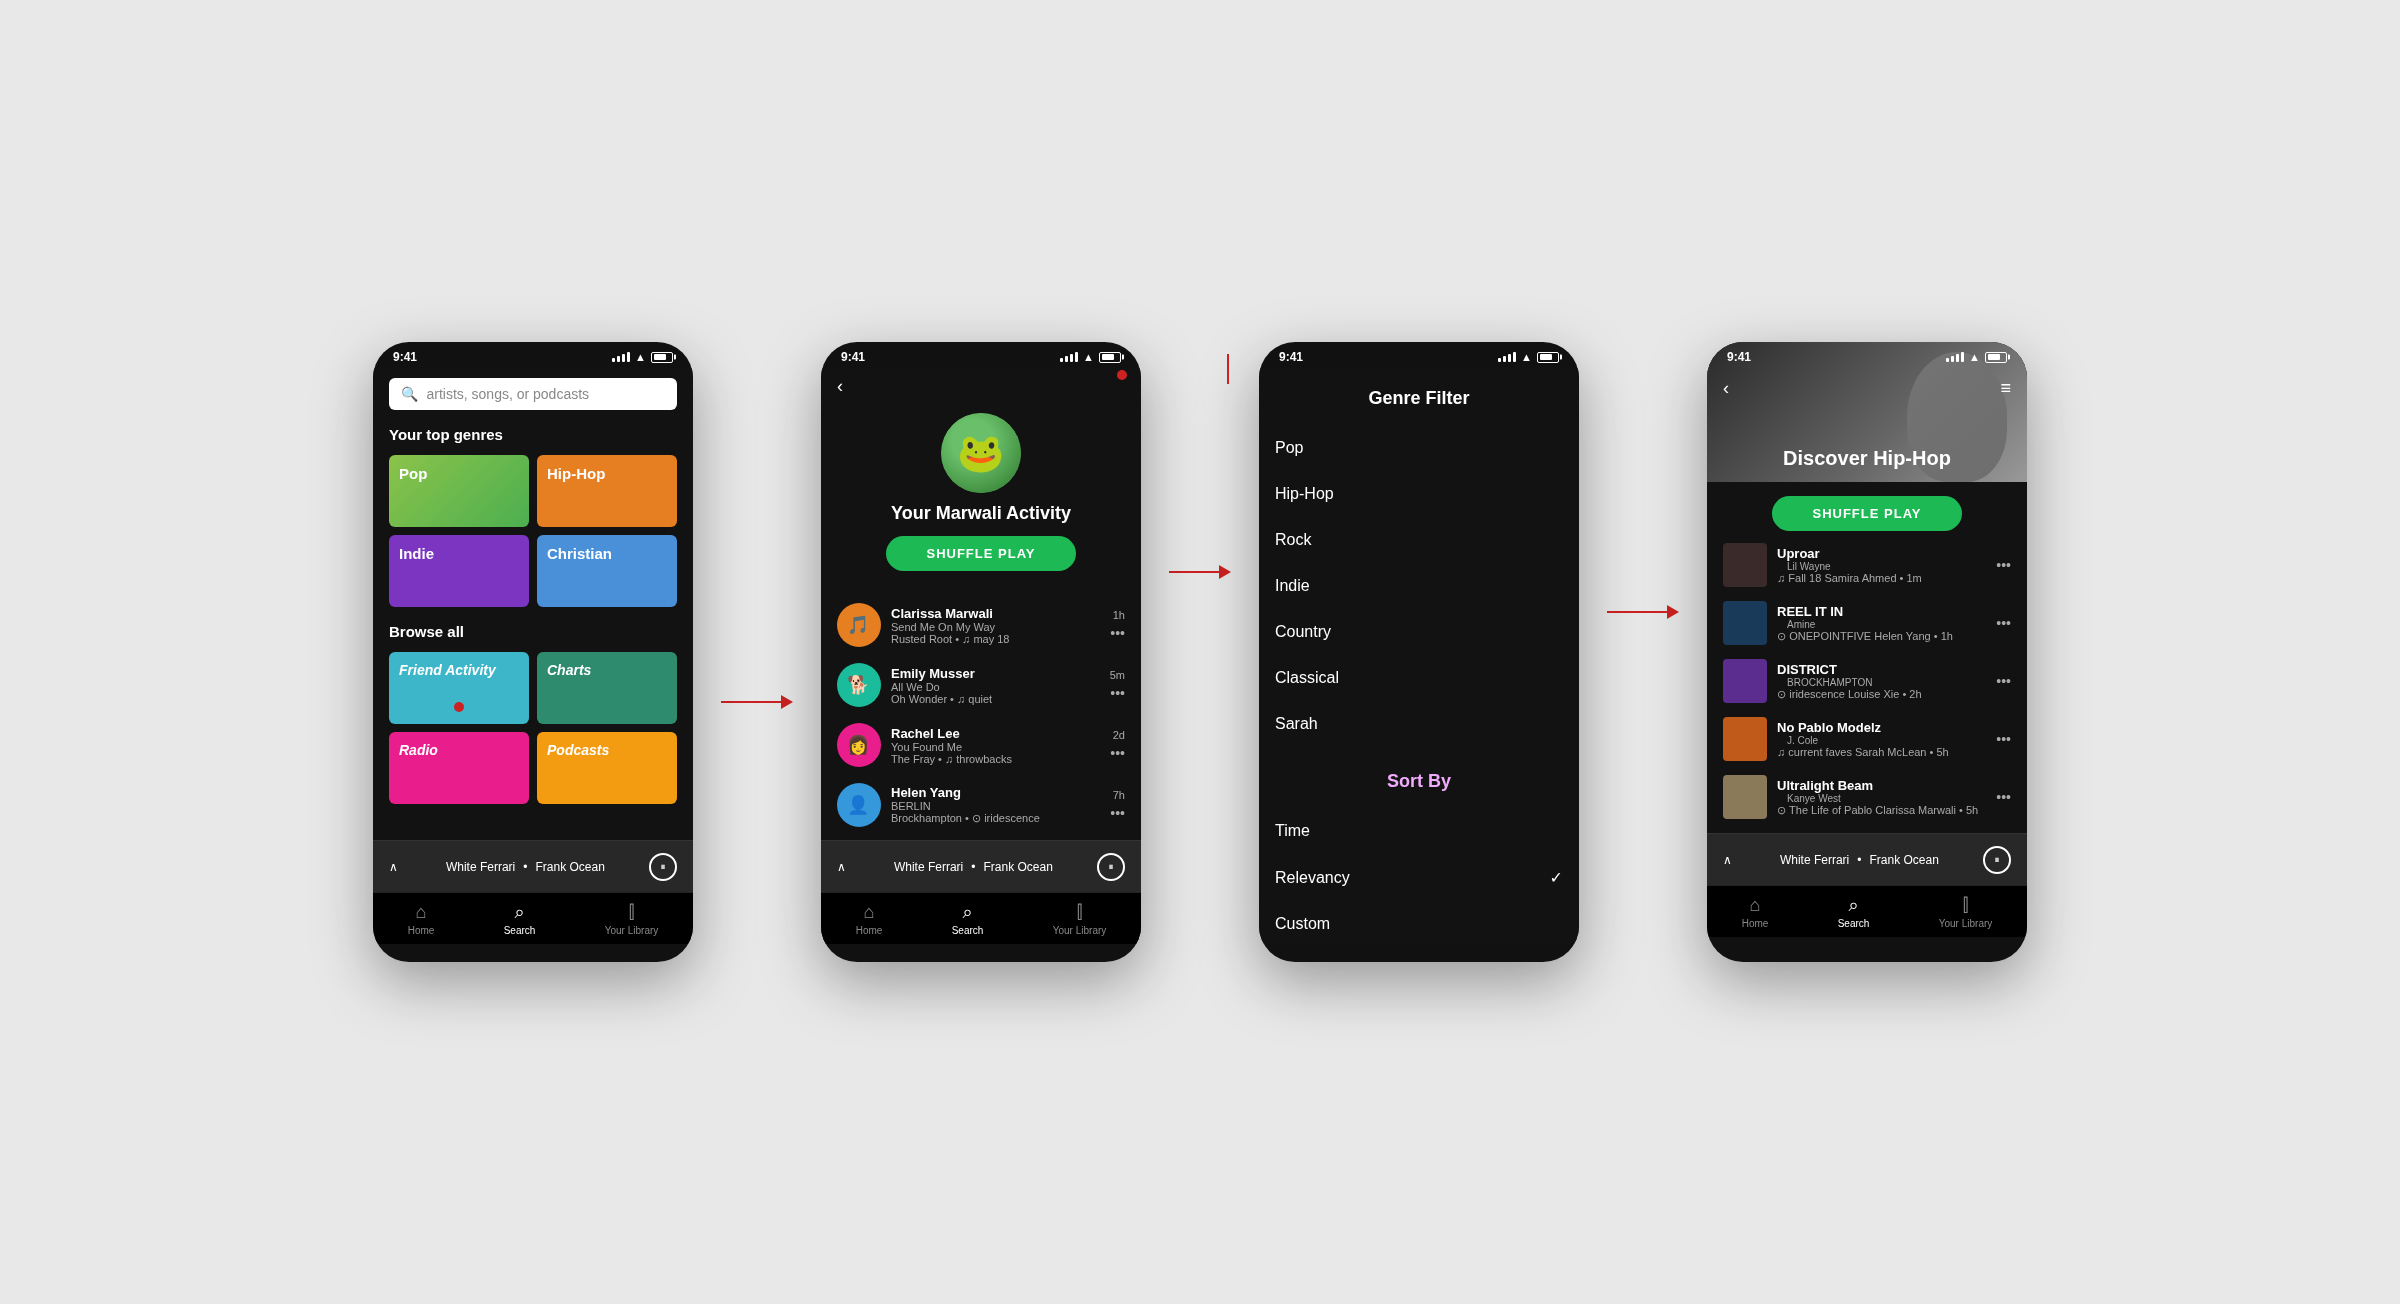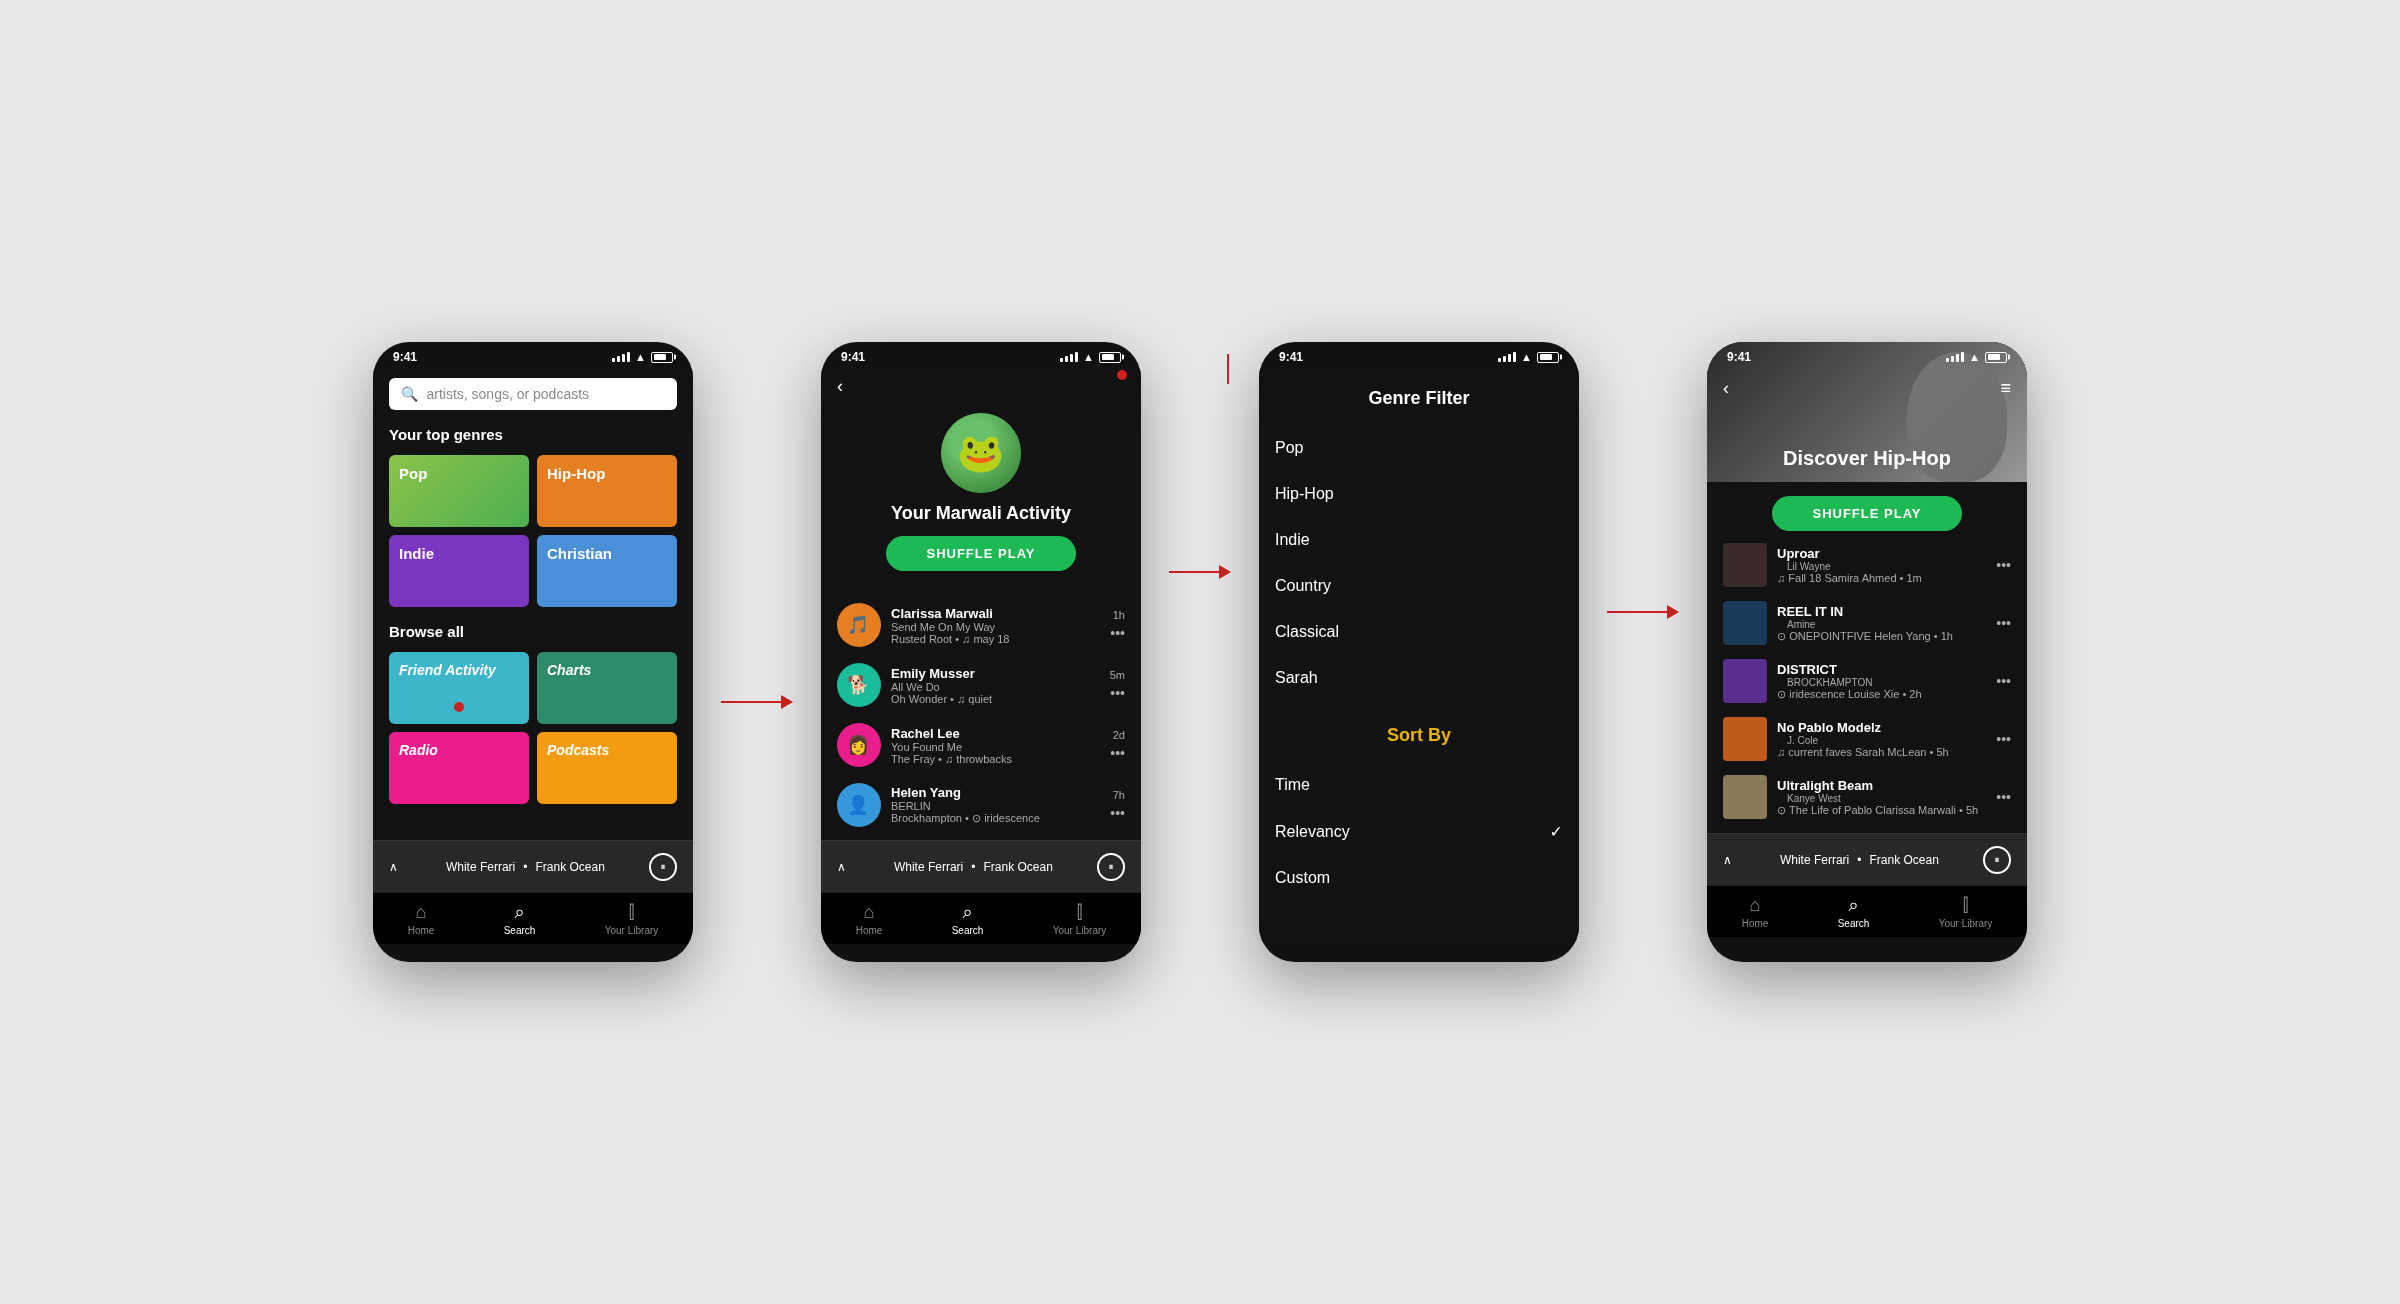--- a/index.html
+++ b/index.html
@@ -203,21 +203,21 @@
     .filter-item {
       padding: 14px 0;
       color: white;
       font-size: 16px;
       border-bottom: none;
       display: flex;
       justify-content: space-between;
       align-items: center;
     }
     .check-mark { color: white; font-size: 16px; }
-    .sort-section-title { color: #eab308; font-size: 18px; font-weight: 700; text-align: center; margin: 24px 0 16px; }
+    .sort-section-title { color: #f0abfc; font-size: 18px; font-weight: 700; text-align: center; margin: 24px 0 16px; }
     .discover-header-img {
       height: 140px;
       background: linear-gradient(135deg, #3a3a3a 0%, #555 100%);
       position: relative;
       overflow: hidden;
     }
     .discover-nav {
       position: absolute;
       top: 36px;
       left: 0; right: 0;
@@ -568,20 +568,23 @@
         <div class="filter-screen">
           <div class="filter-content">
             <div class="filter-section-title">Genre Filter</div>
             <div class="filter-item">
               <span>Pop</span>
             </div>
             <div class="filter-item">
               <span>Hip-Hop</span>
             </div>
             <div class="filter-item">
+              <span>Rock</span>
+            </div>
+            <div class="filter-item">
               <span>Indie</span>
             </div>
             <div class="filter-item">
               <span>Country</span>
             </div>
             <div class="filter-item">
               <span>Classical</span>
             </div>
             <div class="filter-item">
               <span>Sarah</span>

